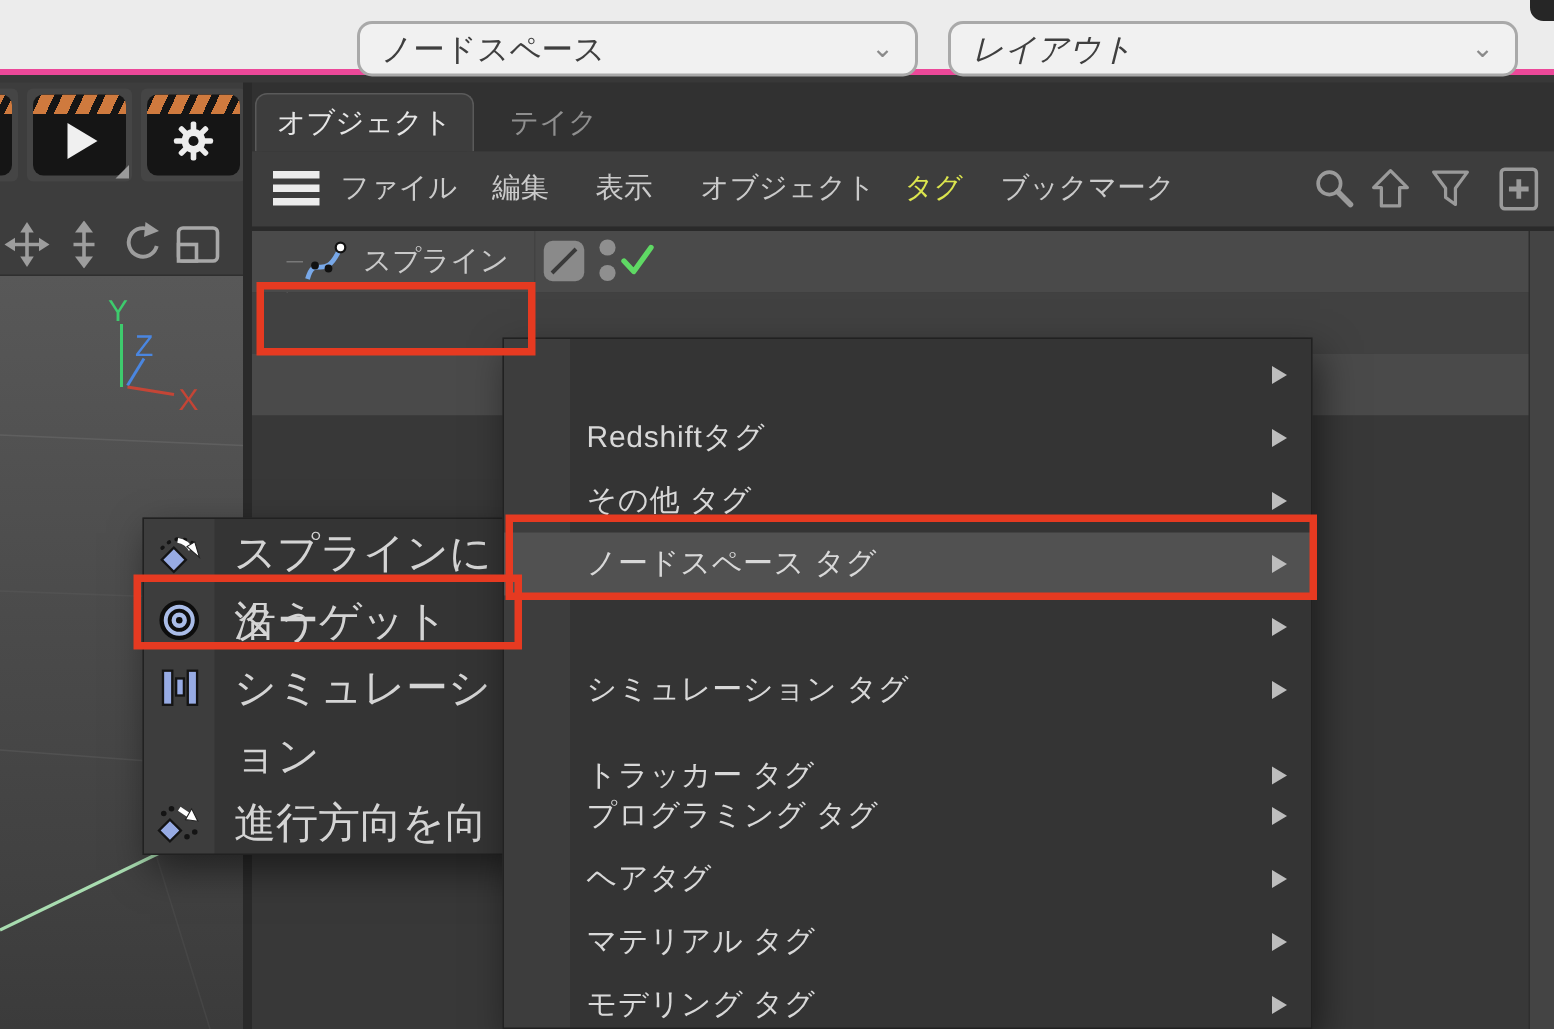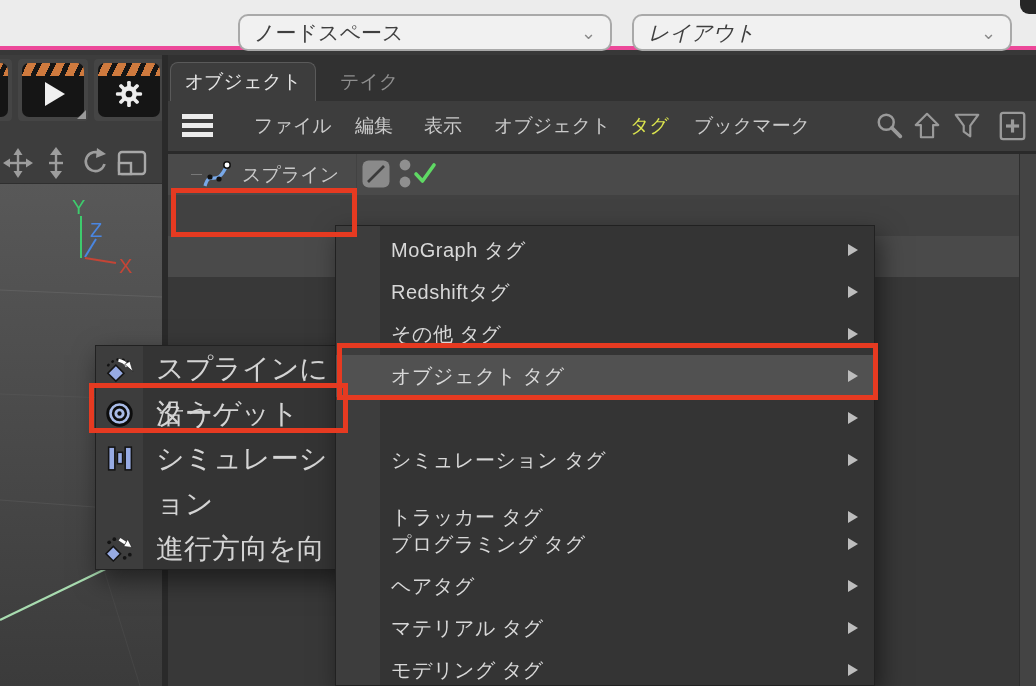--- a/index.html
+++ b/index.html
@@ -29,21 +29,21 @@
   .vdivider { position:absolute; left:162px; top:55px; width:6px; height:631px; background:#2a2a2a; }
 
   
   .om { position:absolute; left:168px; top:55px; width:868px; height:631px; background:#383838; }
   .om-tabbar { position:absolute; left:0; top:0; width:100%; height:46px; background:#313131; }
   .tab-active { position:absolute; left:2px; top:7px; width:146px; height:39px; background:#3d3d3d; border:1px solid #5a5a5a; border-bottom:none; border-radius:8px 8px 0 0; color:#e6e6e6; font-size:19px; display:flex; align-items:center; justify-content:center; }
   .tab-inactive { position:absolute; left:160px; top:7px; height:39px; color:#8f8f8f; font-size:19px; display:flex; align-items:center; padding:0 12px;}
   .om-menubar { position:absolute; left:0; top:46px; width:100%; height:50px; background:#3d3d3d; }
   .hamburger { position:absolute; left:14px; top:13px; width:31px; height:23px; }
   .hamburger div { width:31px; height:5px; background:#ececec; margin-bottom:4px; }
-  .om-menu-label { position:absolute; top:0; height:50px; line-height:50px; font-size:19px; color:#cacaca;margin-left:27px; }
+  .om-menu-label { position:absolute; top:0; height:50px; line-height:50px; font-size:19px; color:#cacaca; }
   .om-menu-label.active { color:#dce54e; }
   .om-icon { position:absolute; top:10px; width:30px; height:30px; }
   .om-div { position:absolute; left:0; top:96px; width:100%; height:3px; background:#2a2a2a; }
 
   .om-rows { position:absolute; left:0; top:99px; width:100%; height:123px; }
   .om-row { position:absolute; left:0; width:100%; height:41px; }
   .om-row .obj-label { position:absolute; left:74px; top:0; height:41px; line-height:41px; font-size:19px; color:#c9c9c9; }
   .om-row .obj-label.selected { color:#ecc661; }
   .obj-icon { position:absolute; left:32px; top:4px; width:34px; height:34px; }
   .tree-v { position:absolute; left:23px; top:5px; width:1px; height:102px; background:#787878; }
@@ -336,33 +336,32 @@
         <polygon points="19,13 27,14 23,6" fill="#ffffff" stroke="#222" stroke-width="0.7"></polygon>
       </svg>
       <span class="smenu-label">進行方向を向く</span>
     </div>
   </div>
 
   <div class="popup cmenu">
     <div class="gutter"></div>
 
     <div class="cmenu-item" style="top:3px">
-        <span class="cmenu-label">MoGraph タグ</span>
         <span class="cmenu-arrow"></span>
       </div>
     <div class="cmenu-item" style="top:45px">
         <span class="cmenu-label">Redshiftタグ</span>
         <span class="cmenu-arrow"></span>
       </div>
     <div class="cmenu-item" style="top:87px">
         <span class="cmenu-label">その他 タグ</span>
         <span class="cmenu-arrow"></span>
       </div>
     <div class="cmenu-item hl" style="top:129px">
-        <span class="cmenu-label">オブジェクト タグ</span>
+        <span class="cmenu-label">ノードスペース タグ</span>
         <span class="cmenu-arrow"></span>
       </div>
     <div class="cmenu-item" style="top:171px">
         <span class="cmenu-arrow"></span>
       </div>
     <div class="cmenu-item" style="top:213px">
         <span class="cmenu-label">シミュレーション タグ</span>
         <span class="cmenu-arrow"></span>
       </div>
     <div class="cmenu-item" style="top:270px">

